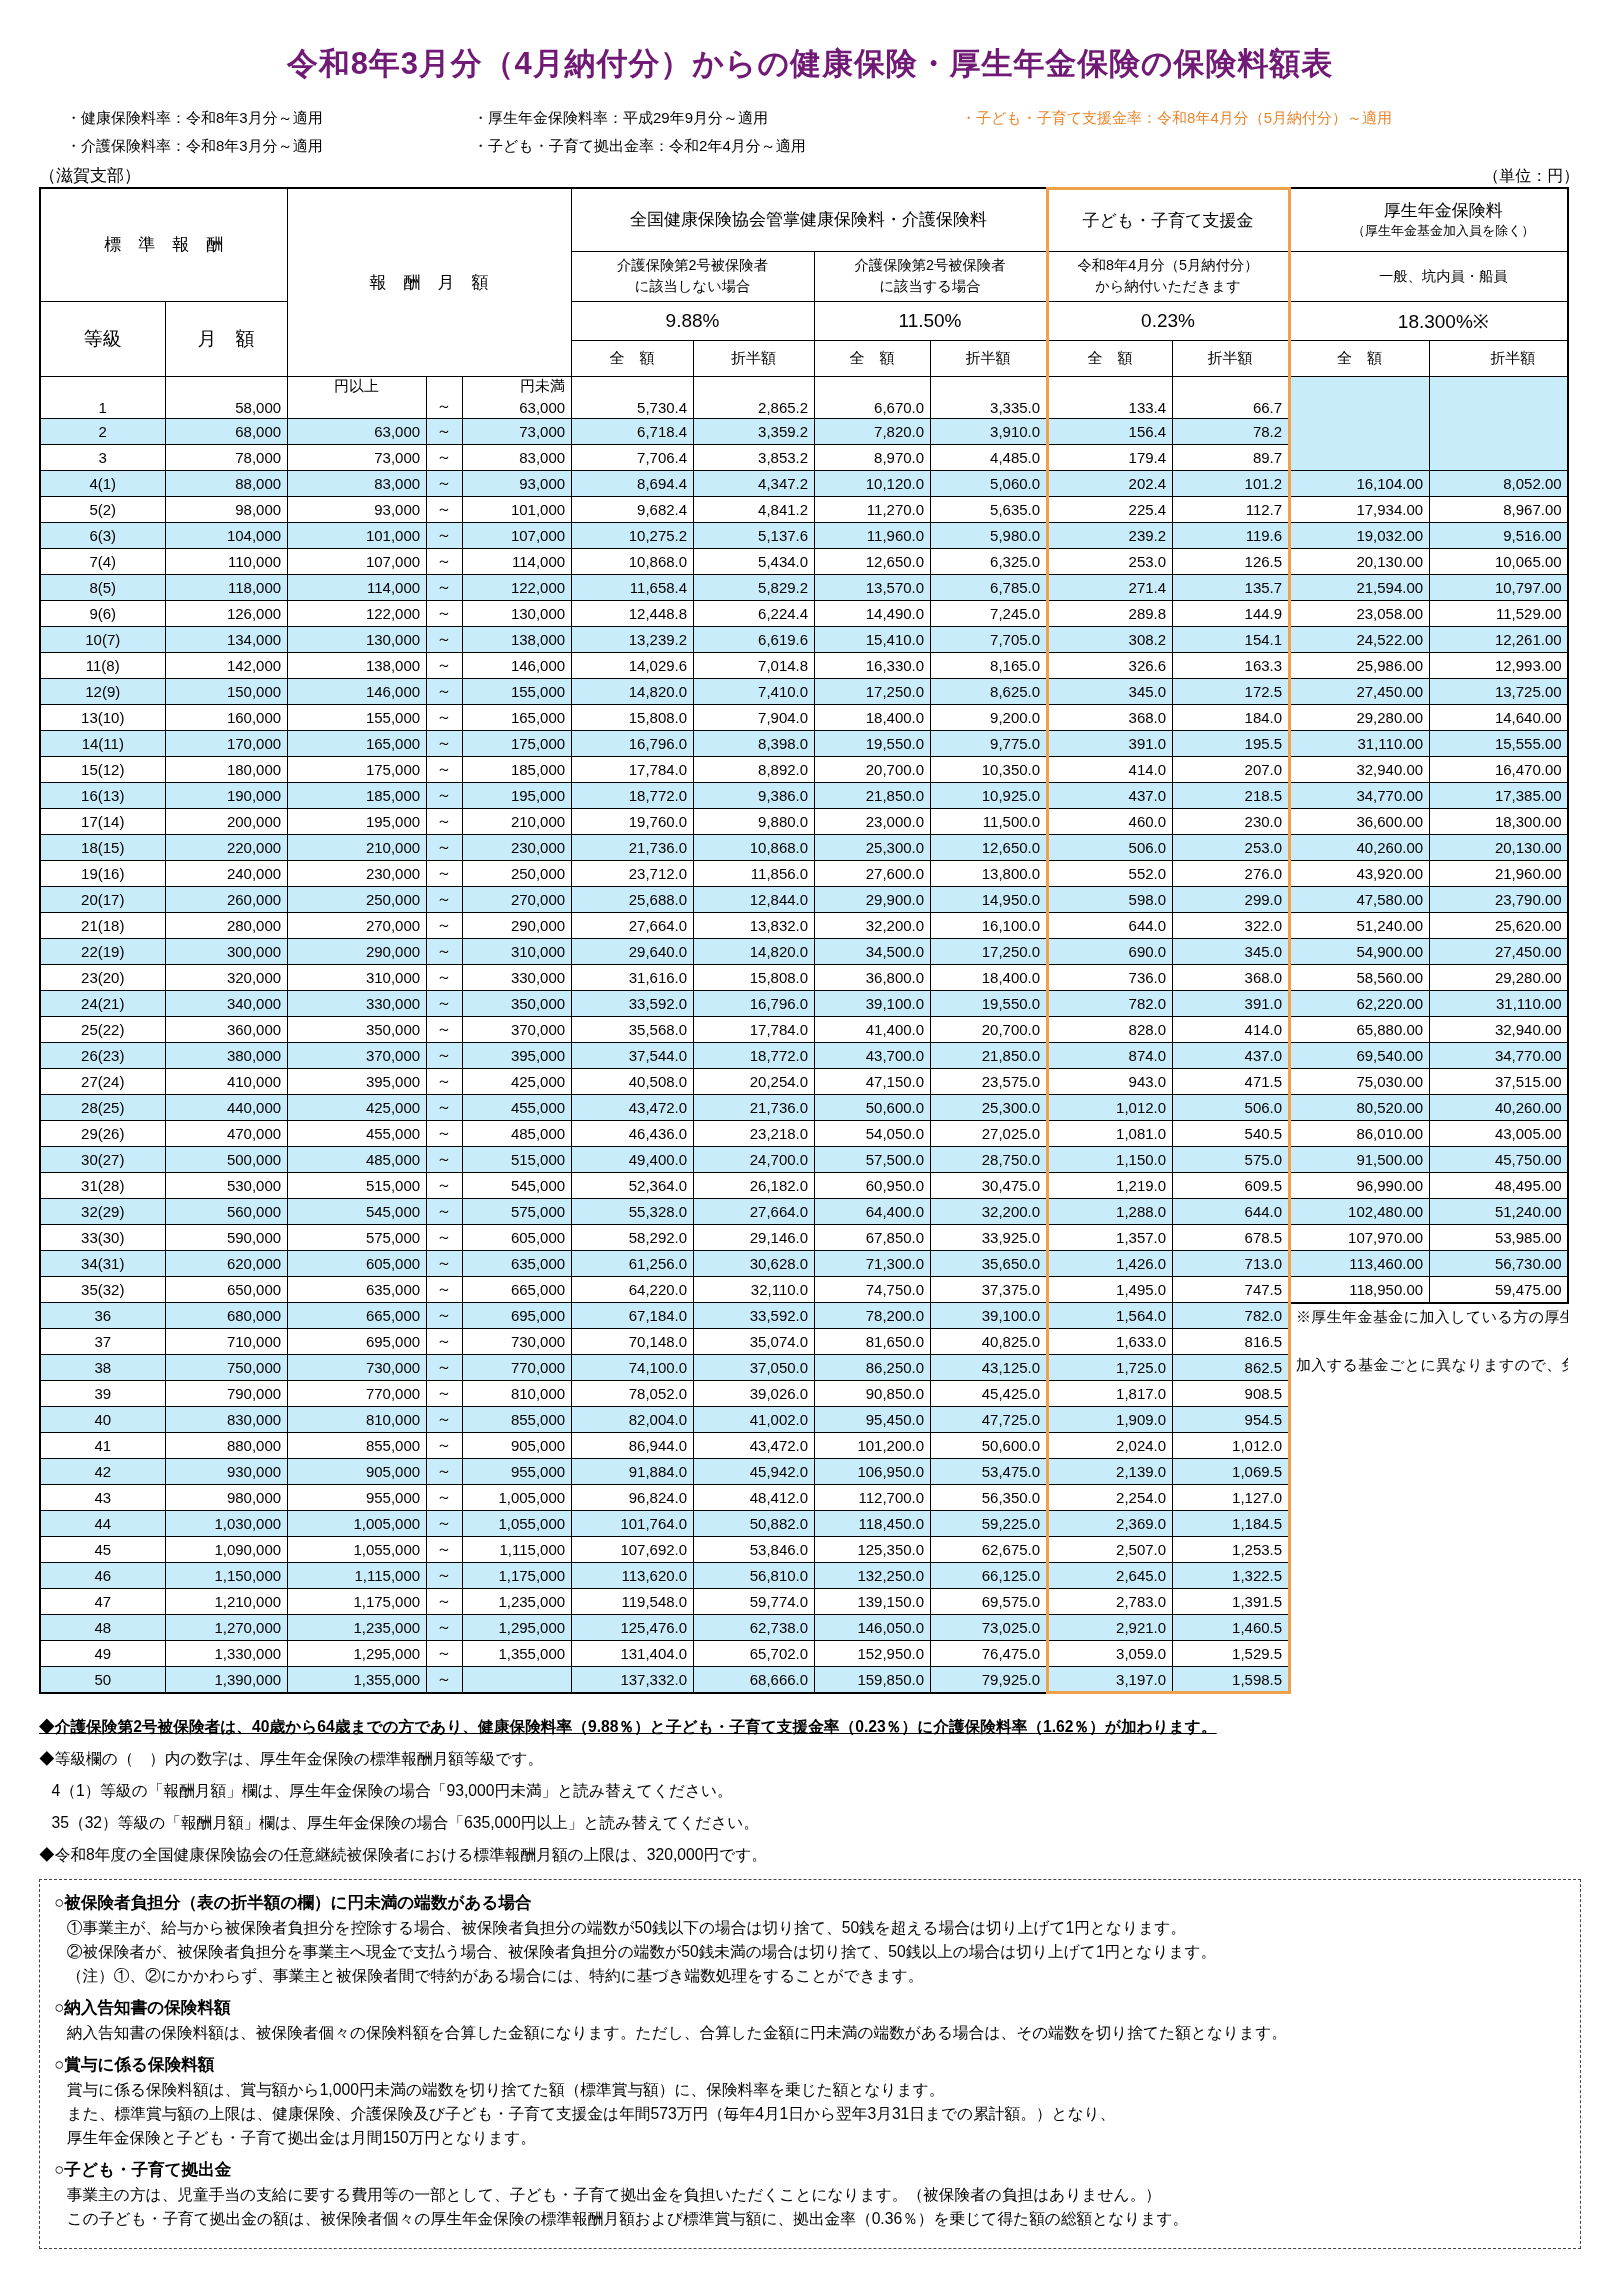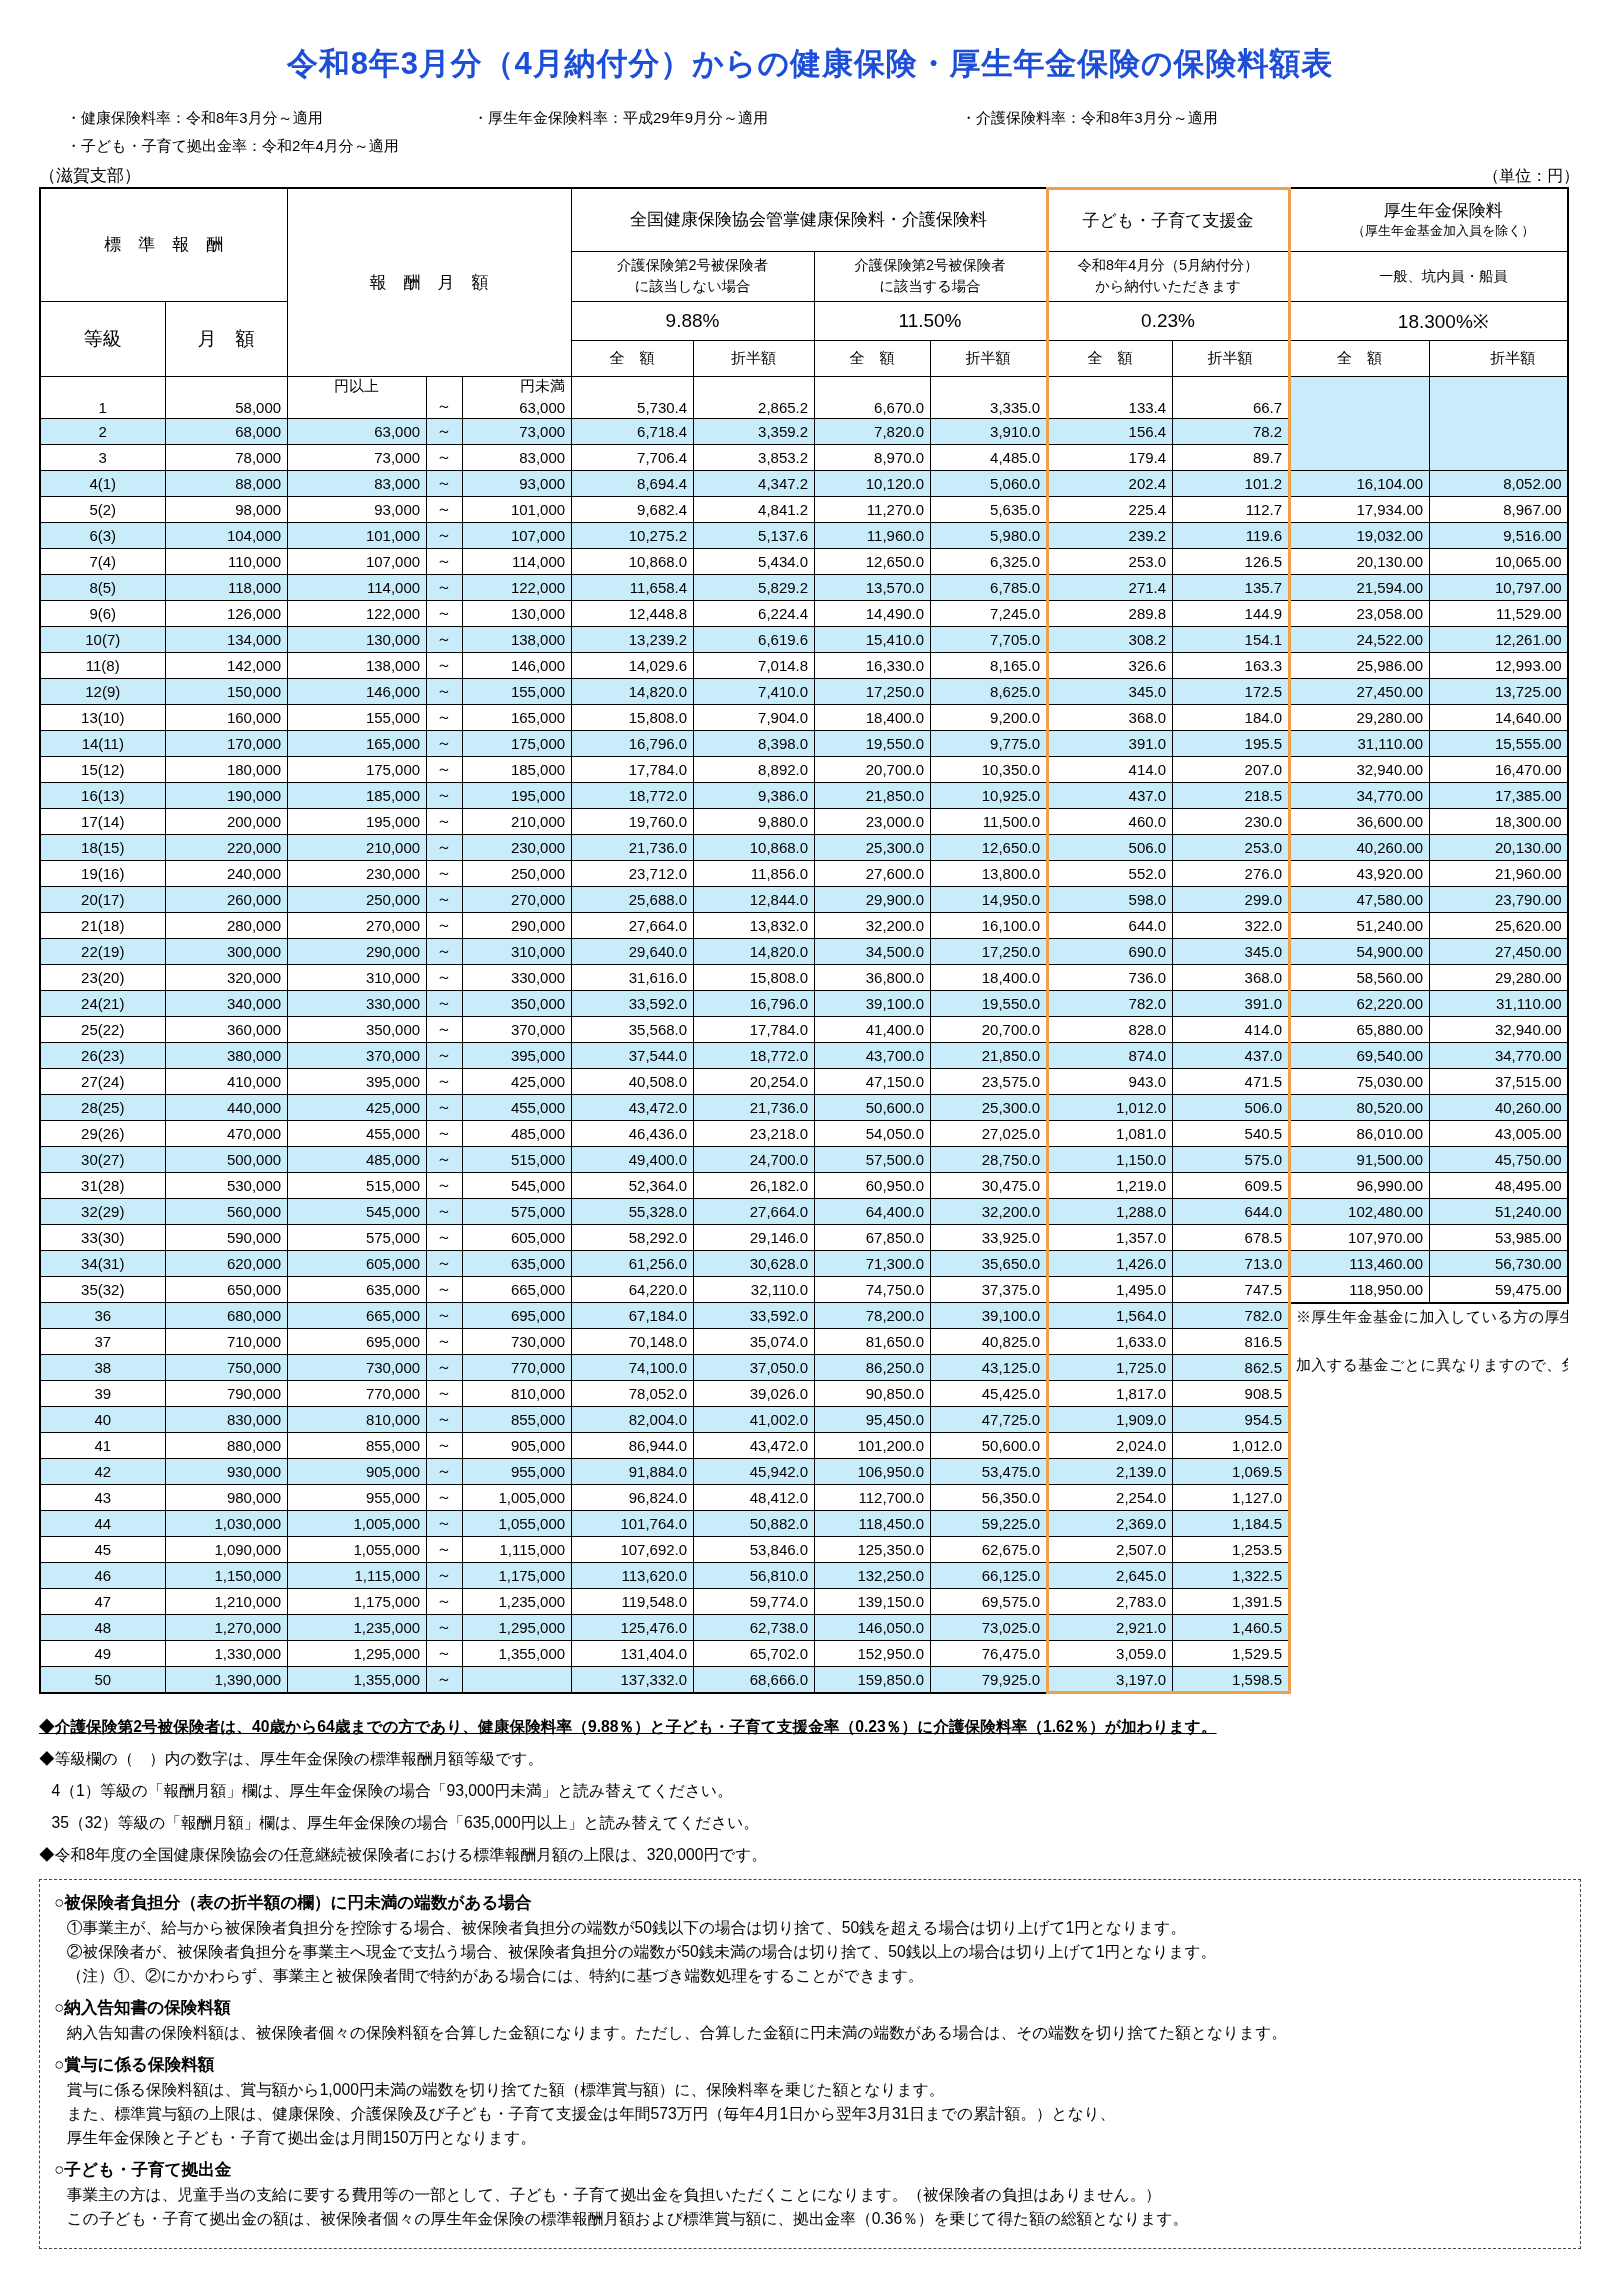--- a/index.html
+++ b/index.html
@@ -11,21 +11,21 @@
     position: relative;
     overflow: hidden;
   }
   .page { padding: 43px 39px 0 39px; }
 
   
   .title {
     text-align: center;
     font-size: 31px;
     font-weight: bold;
-    color: #1d4ed8;
+    color: #701a75;
     letter-spacing: 0.9px;
     margin-bottom: 19.7px;
   }
 
   
   .rate-info {
     display: grid;
     grid-template-columns: 407px 488px auto;
     padding-left: 27px;
     row-gap: 3.6px;
@@ -132,20 +132,21 @@
 </head>
 <body>
 
 <div class="page">
 
   <div class="title">令和8年3月分（4月納付分）からの健康保険・厚生年金保険の保険料額表</div>
 
   <div class="rate-info">
     <div>・健康保険料率：令和8年3月分～適用</div>
     <div>・厚生年金保険料率：平成29年9月分～適用</div>
+    <div class="hl">・子ども・子育て支援金率：令和8年4月分（5月納付分）～適用</div>
     <div>・介護保険料率：令和8年3月分～適用</div>
     <div>・子ども・子育て拠出金率：令和2年4月分～適用</div>
     <div></div>
   </div>
 
   <div class="branch-row">
     <span>（滋賀支部）</span>
     <span class="unit-label">（単位：円）</span>
   </div>
 

